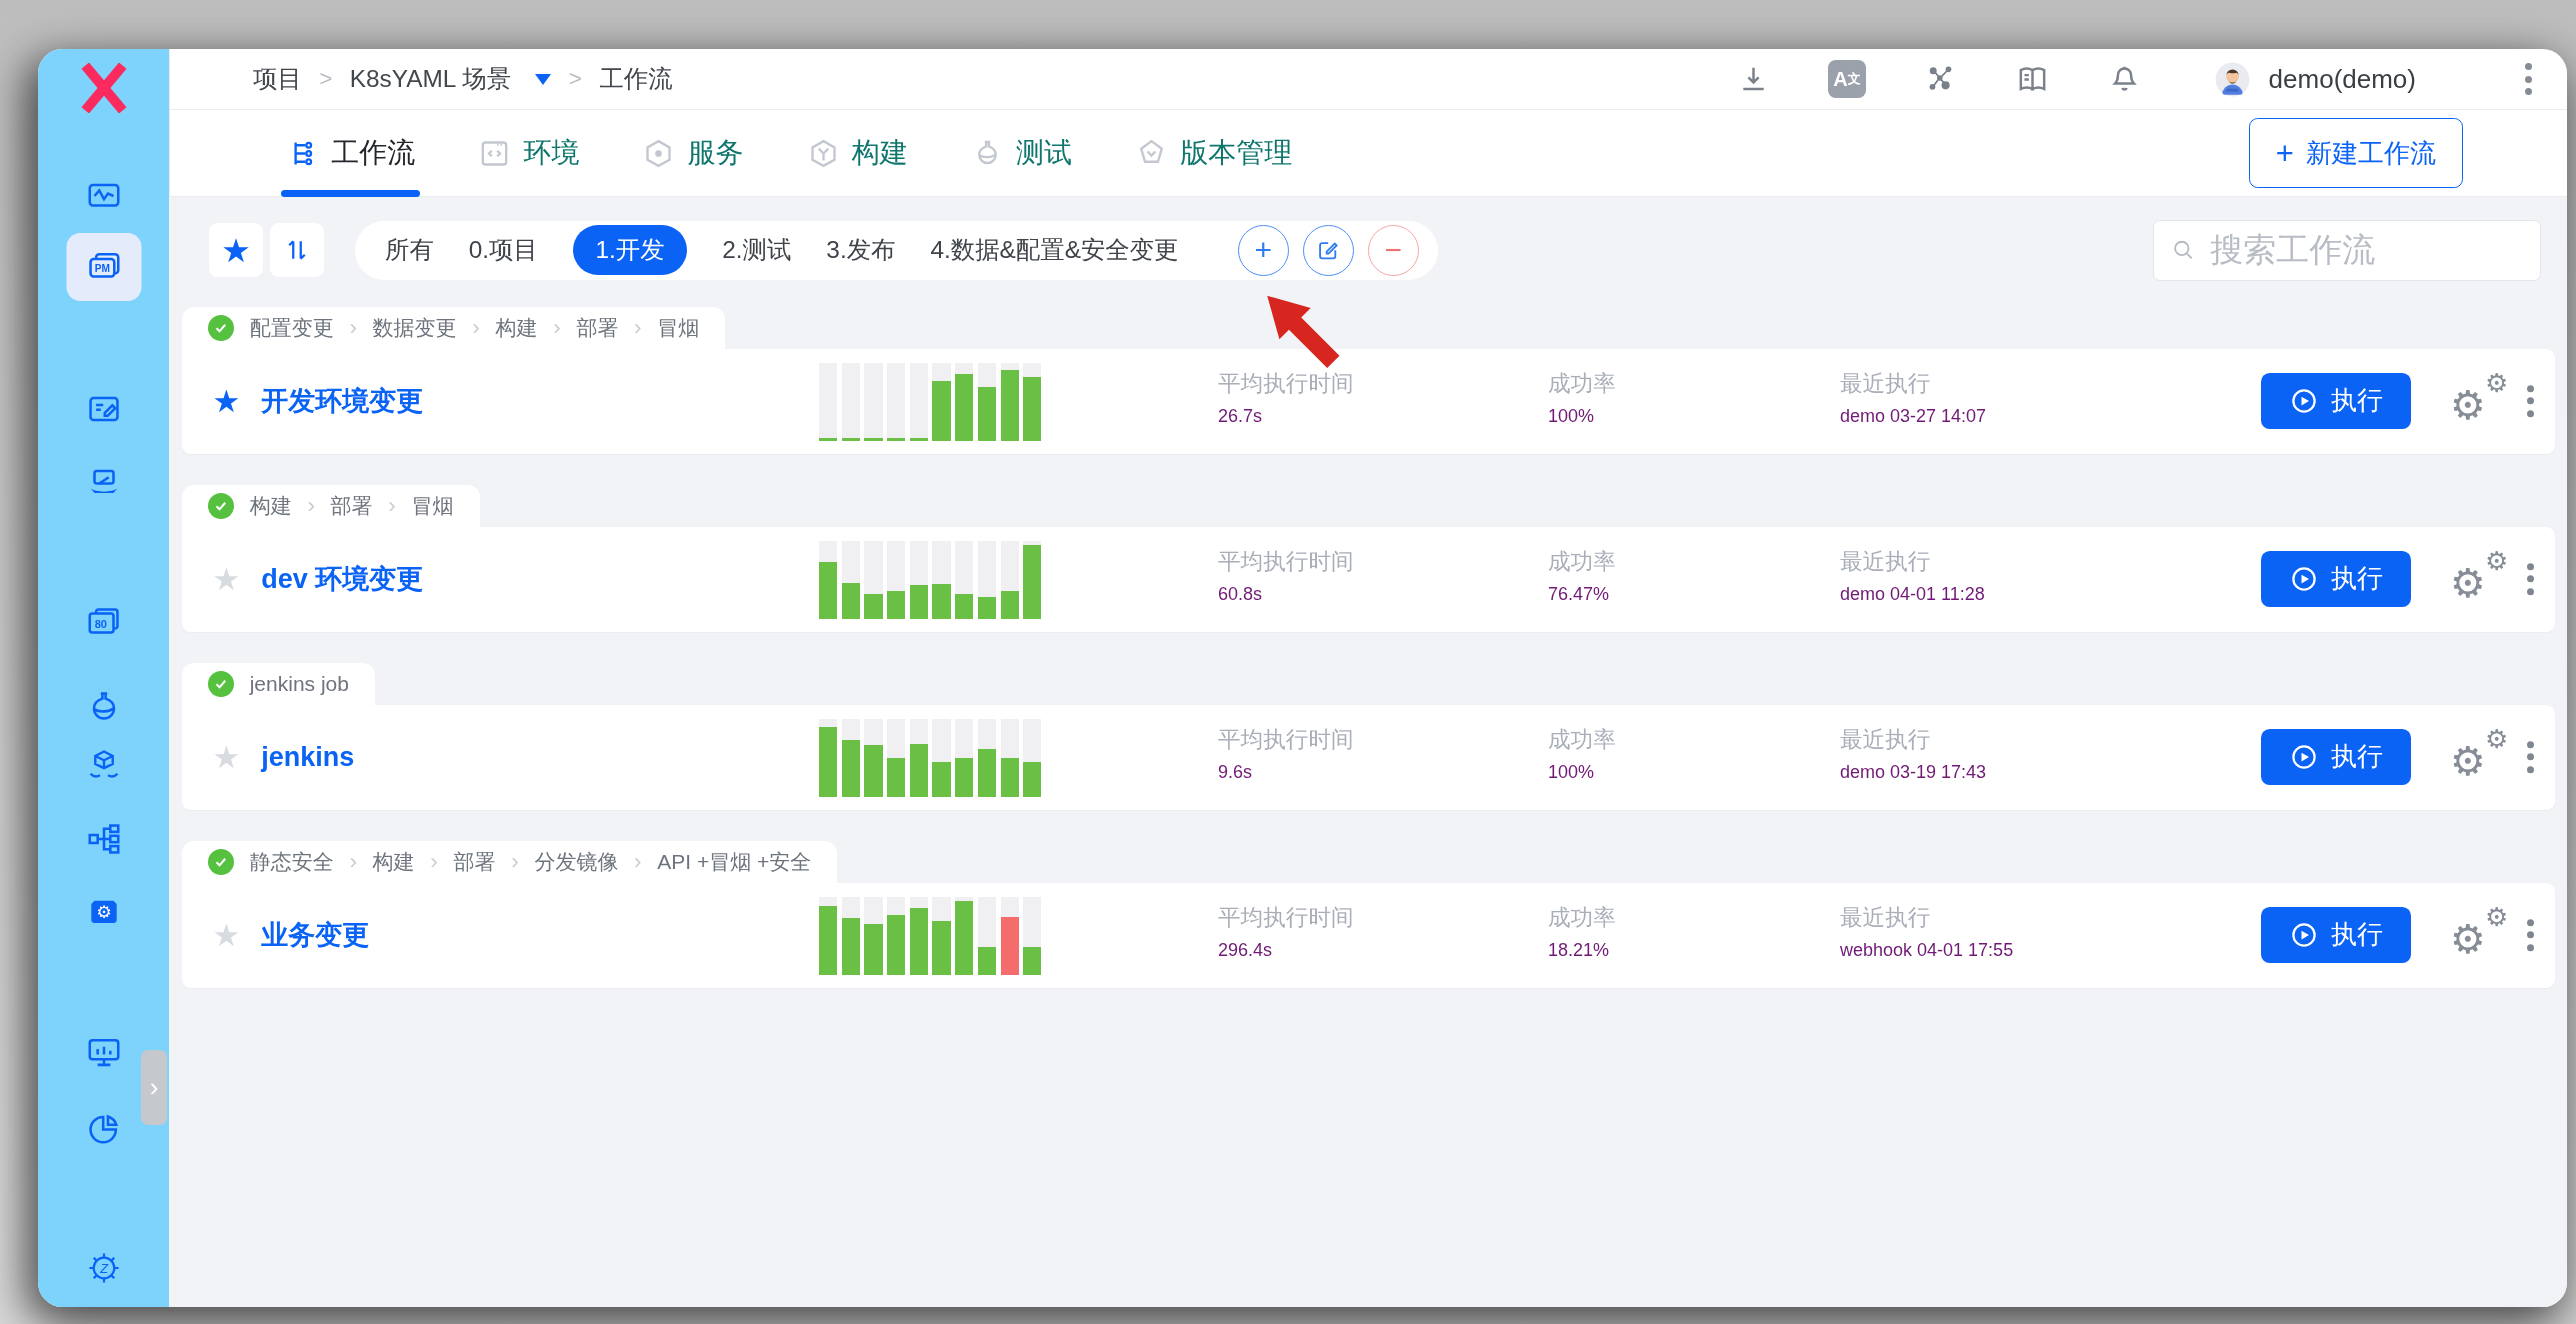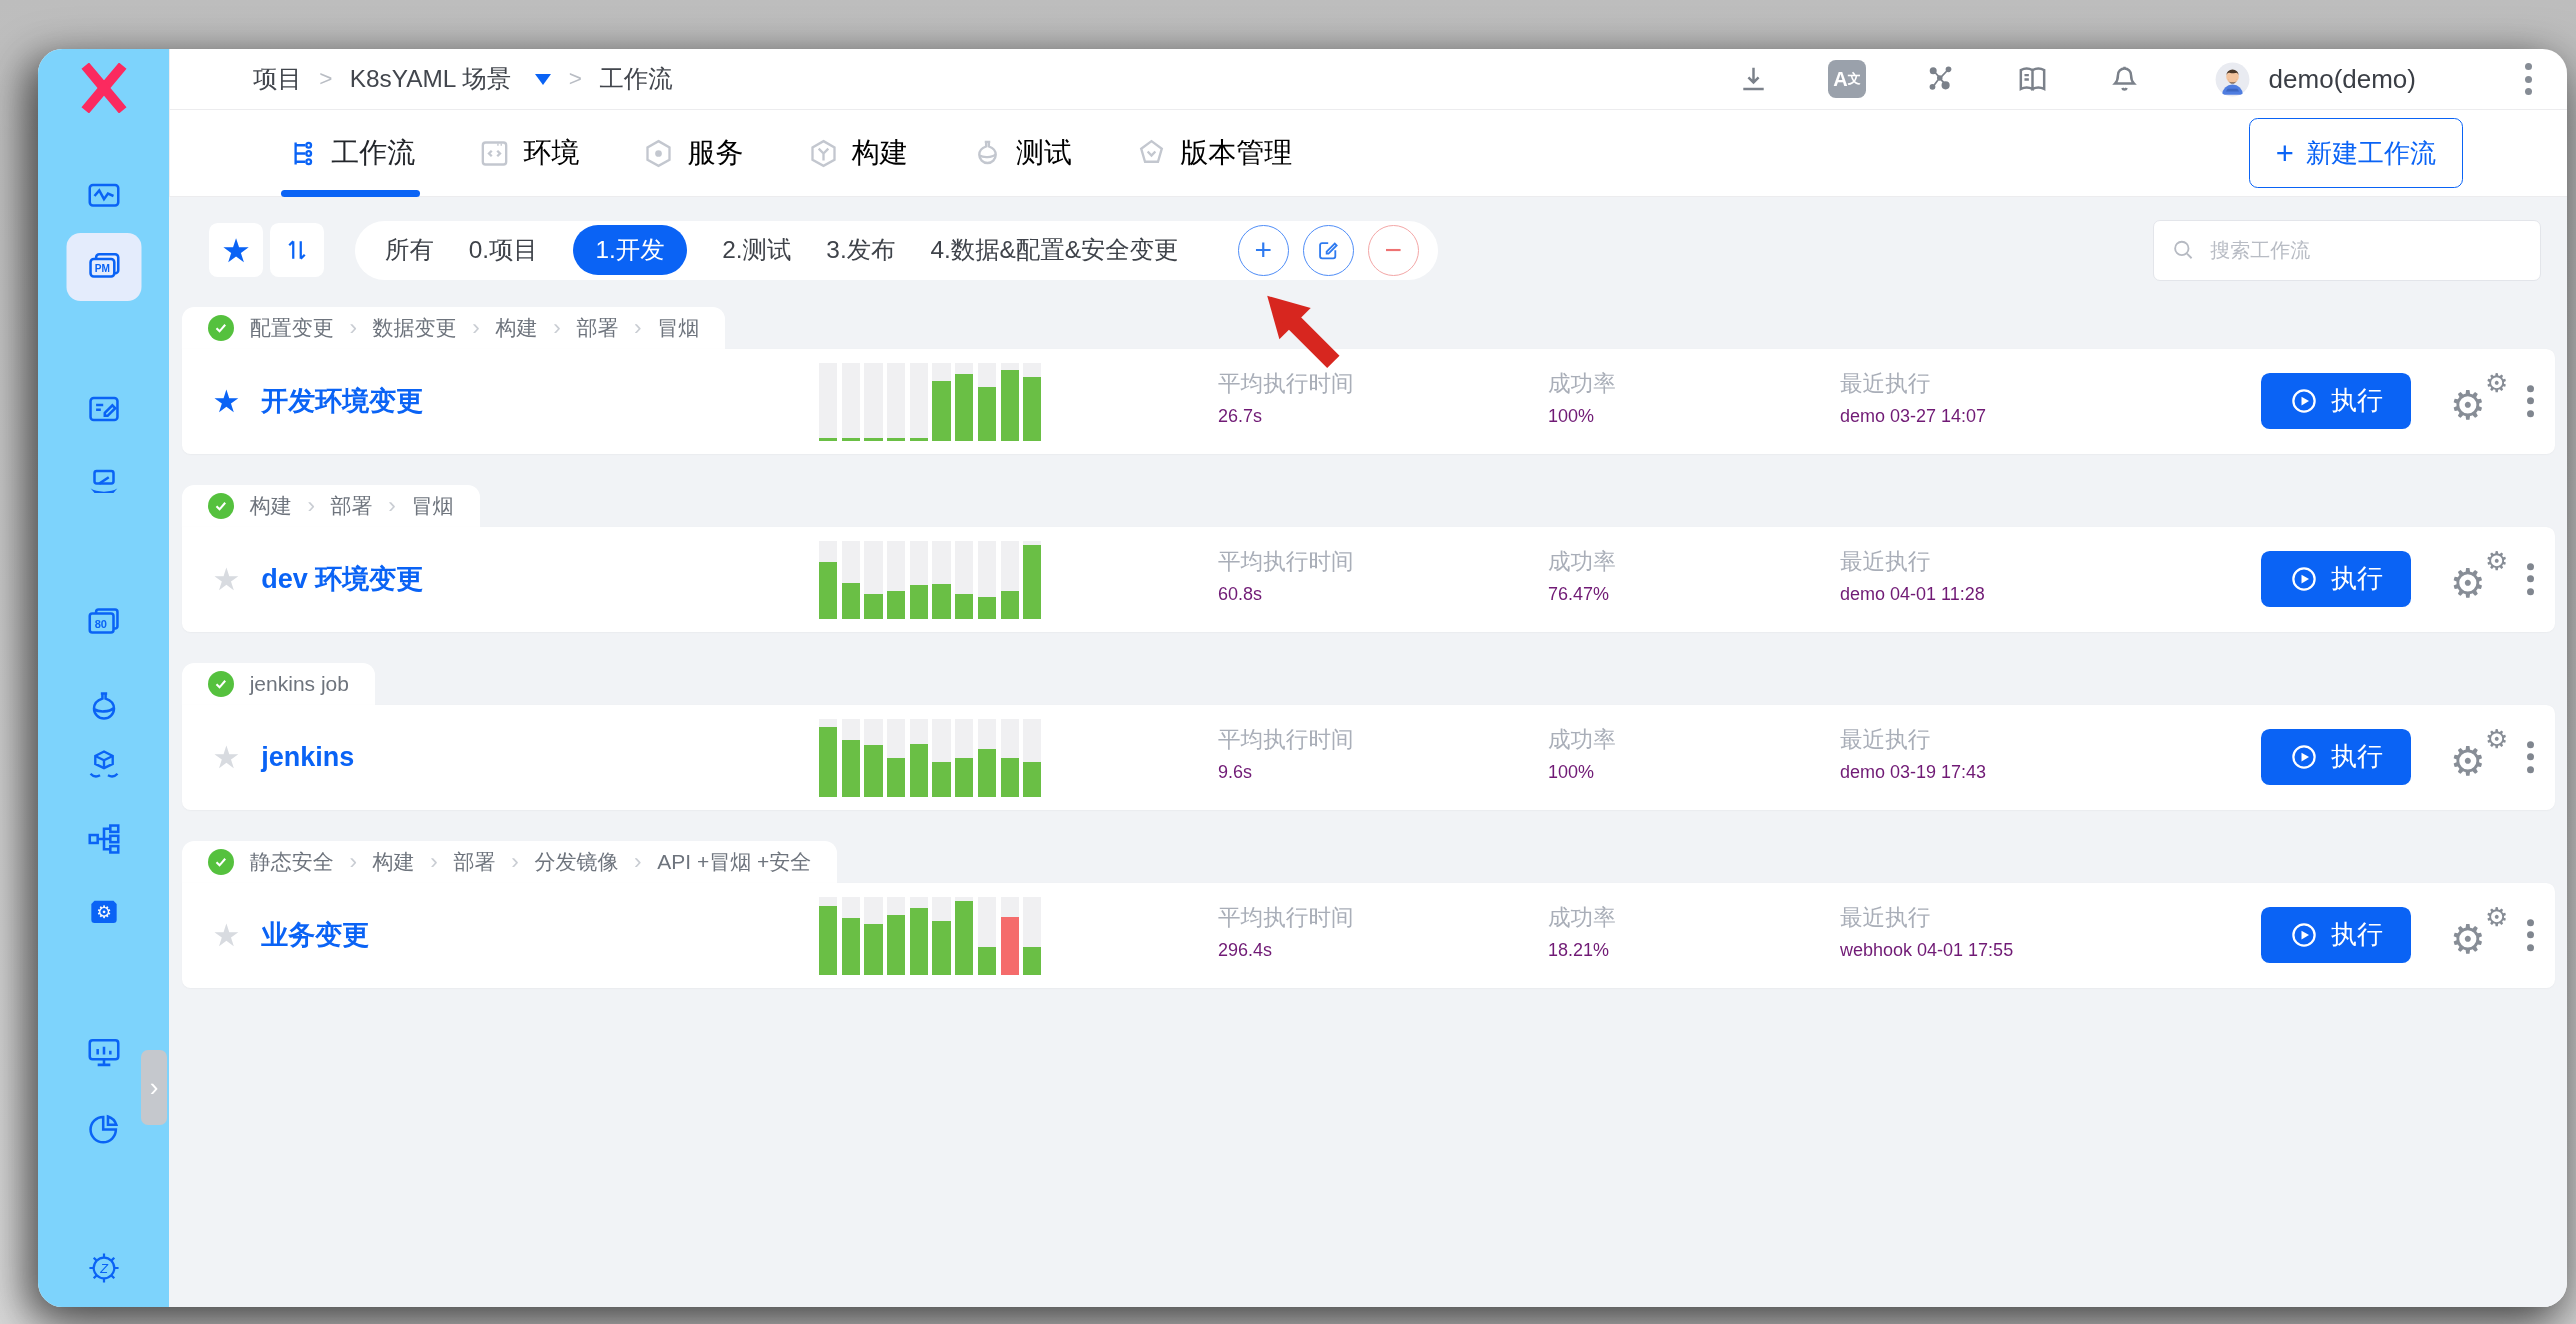--- a/index.html
+++ b/index.html
@@ -27,21 +27,21 @@
   .lang-chip small{font-size:13px;vertical-align:top;}
   .userbox{display:flex;align-items:center;gap:19px;margin-left:15.7px;}
   .avatar{width:54px;height:54px;border-radius:50%;}
   .username{font-size:26px;color:#3a3e45;}
   .kebab{margin-left:52px;cursor:pointer;}
   .kebab i{display:block;width:7px;height:7px;border-radius:50%;background:#868c95;margin:5.2px auto;}
   
   .tabbar{position:absolute;left:0;right:0;top:61px;height:87px;border-bottom:0.9px solid #ececee;display:flex;align-items:center;padding-left:117px;gap:63px;box-sizing:border-box;}
   .tab{position:relative;height:87px;display:flex;align-items:center;gap:12.2px;color:#c3c7cf;cursor:pointer;}
   .tab svg{width:33px;height:33px;}
-  .tab .lbl{font-size:28px;color:#000000;}
+  .tab .lbl{font-size:28px;color:#0f766e;}
   .tab.on{color:#0a63f5;}
   .tab.on .lbl{color:#23262b;}
   .tab.on::after{content:"";position:absolute;left:-5.2px;right:-5.2px;bottom:0;height:6.1px;background:#0a63f5;border-radius:3.5px;}
   .new-btn{margin-left:auto;margin-right:104px;height:70px;padding:0 26px;border:1.7px solid #0a63f5;border-radius:8.7px;
     color:#0a63f5;font-size:26px;display:flex;align-items:center;gap:12.2px;background:#fff;cursor:pointer;}
   .new-btn .plus{font-size:31px;line-height:1;}
   
   .content{position:absolute;left:0;right:0;top:148px;bottom:0;background:#f1f3f6;overflow:hidden;}
   .filter-row{display:flex;align-items:center;margin:22.6px 26px 26px 40px;height:61px;position:relative;z-index:2;}
   .sq-btn{width:54px;height:54px;background:#fff;border-radius:8.7px;display:flex;align-items:center;justify-content:center;cursor:pointer;}
@@ -49,21 +49,21 @@
   .sq-btn.sort{margin-right:31px;}
   .pillbar{background:#fff;border-radius:35px;height:59px;display:flex;align-items:center;padding:0 19px 0 30px;gap:35px;}
   .pill{font-size:24.4px;color:#3f434a;cursor:pointer;white-space:nowrap;}
   .pill.active{background:#0a63f5;color:#fff;border-radius:26px;padding:8.7px 22.6px;}
   .cbtns{display:flex;gap:14px;margin-left:24.4px;}
   .cbtn{width:49px;height:49px;border-radius:50%;border:1.7px solid #4f8df7;color:#2f7bf0;display:flex;align-items:center;justify-content:center;font-size:30px;background:#fff;cursor:pointer;}
   .cbtn svg{width:24.4px;height:24.4px;}
   .cbtn.minus{border-color:#f3a6a6;color:#ee7272;}
   .searchbox{margin-left:auto;width:388px;height:61px;background:#fff;border:1.7px solid #e3e5ea;border-radius:7px;display:flex;align-items:center;padding:0 17.4px;box-sizing:border-box;gap:12.2px;}
   .searchbox svg{width:28px;height:28px;}
-  .searchbox input{border:none;outline:none;font-size:20px;color:#555;width:100%;font-family:inherit;background:transparent;}
+  .searchbox input{border:none;outline:none;font-size:33px;color:#555;width:100%;font-family:inherit;background:transparent;}
   .searchbox input::placeholder{color:#b8bcc4;}
   .annot-arrow{position:absolute;left:1093px;top:97px;width:87px;height:75px;z-index:3;}
   
   .group{margin:0 12.2px 31px 13px;}
   .gtag{display:inline-flex;align-items:center;gap:15.7px;background:#fff;border-radius:12.2px 12.2px 0 0;height:42px;padding:0 26px;}
   .chk{width:26px;height:26px;border-radius:50%;background:#55c13e;color:#fff;display:flex;align-items:center;justify-content:center;}
   .chk svg{width:15.7px;height:15.7px;}
   .tag-seg{font-size:21px;color:#6e747d;white-space:nowrap;text-align:center;}
   .tag-sep{font-size:22.6px;color:#c9cdd3;}
   .card{position:relative;background:#fff;height:105px;border-radius:0 8.7px 8.7px 8.7px;box-shadow:0 0.9px 1.7px rgba(0,0,0,.03);}

